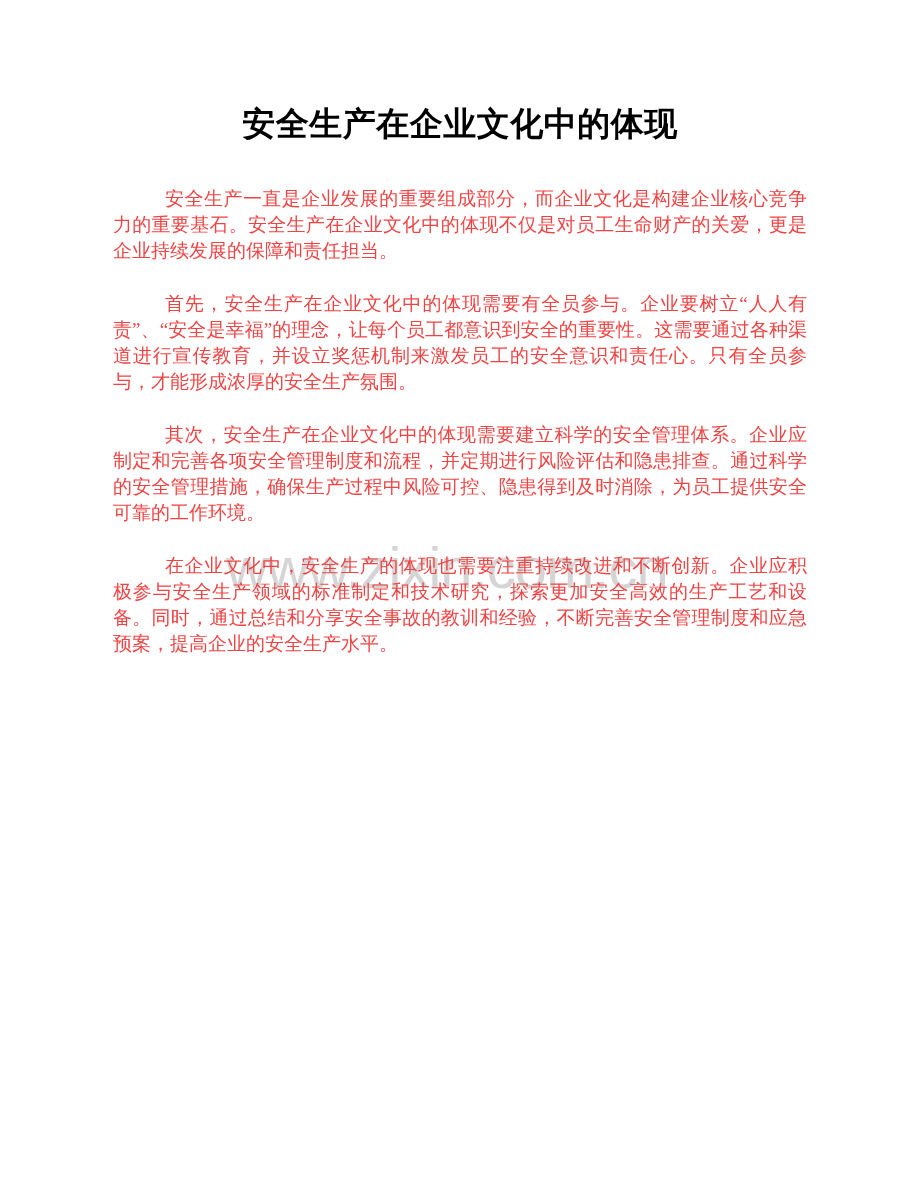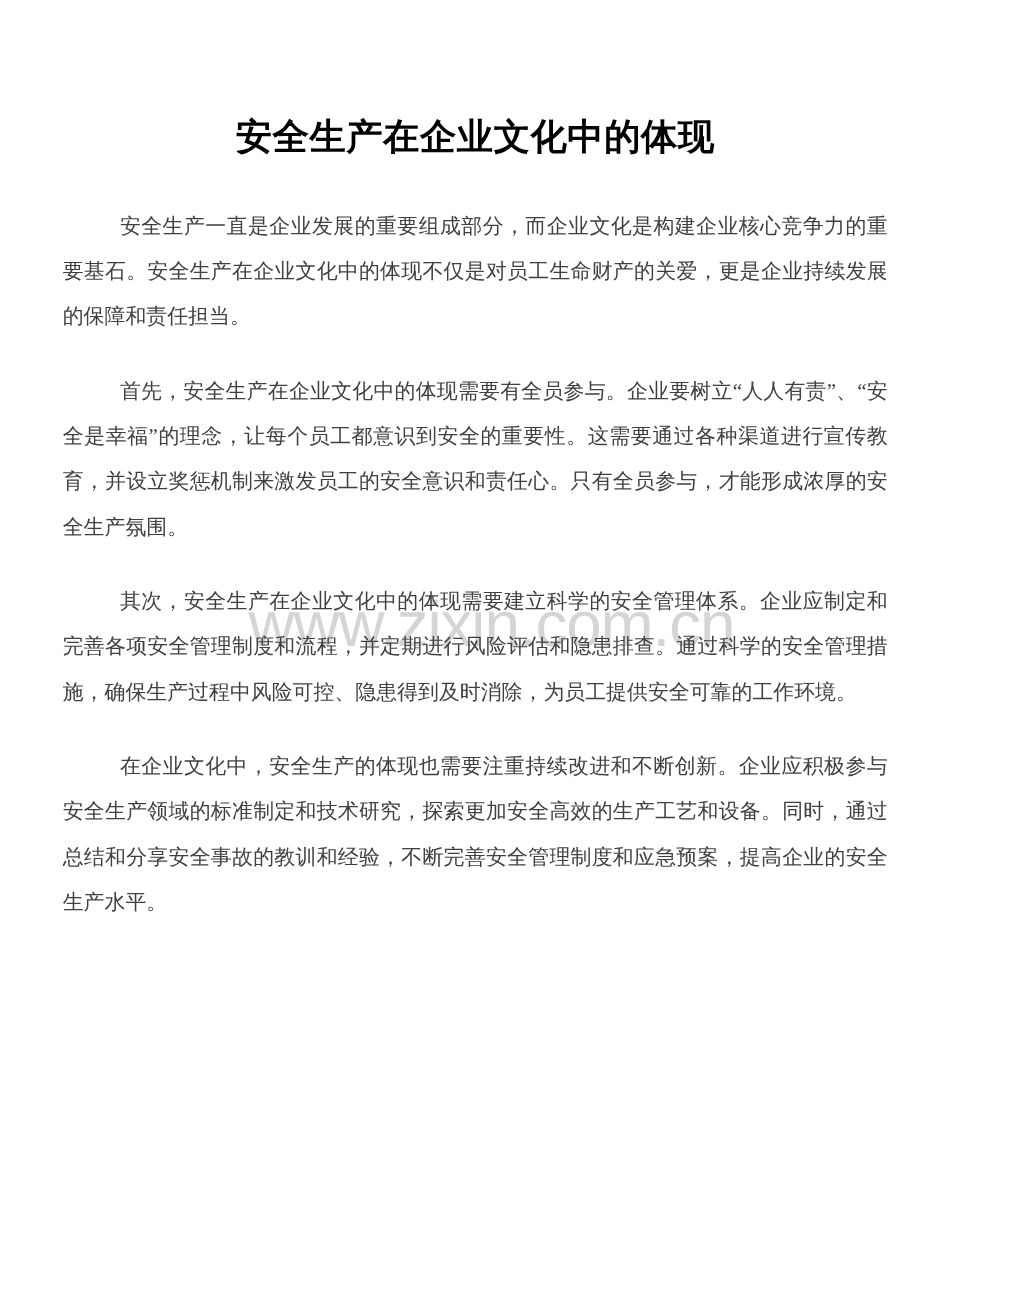--- a/index.html
+++ b/index.html
@@ -25,39 +25,39 @@
     font-size: 58px;
     line-height: 1;
     letter-spacing: -1px;
     color: #d5d5d5;
     white-space: nowrap;
     user-select: none;
   }
   .content {
     position: relative;
     z-index: 1;
-    padding: 103px 113px 0 57px;
+    padding: 103px 113px 0 113px;
   }
   h1.doc-title {
     margin: 0 0 42px 0;
     font-family: "Liberation Sans", "DejaVu Sans", sans-serif;
     font-weight: bold;
     font-size: 33px;
     line-height: 1.25;
     text-align: center;
     color: #000000;
     letter-spacing: 0.5px;
   }
   p.para {
     margin: 0 0 27px 0;
     font-size: 19px;
-    line-height: 41px;
+    line-height: 26px;
     text-align: justify;
     text-indent: 52px;
-    color: #404040;
+    color: #ef4444;
     word-break: break-all;
   }
 </style>
 </head>
 <body>
 
 <div class="page">
 
   <div class="watermark">www.zixin.com.cn</div>
 

